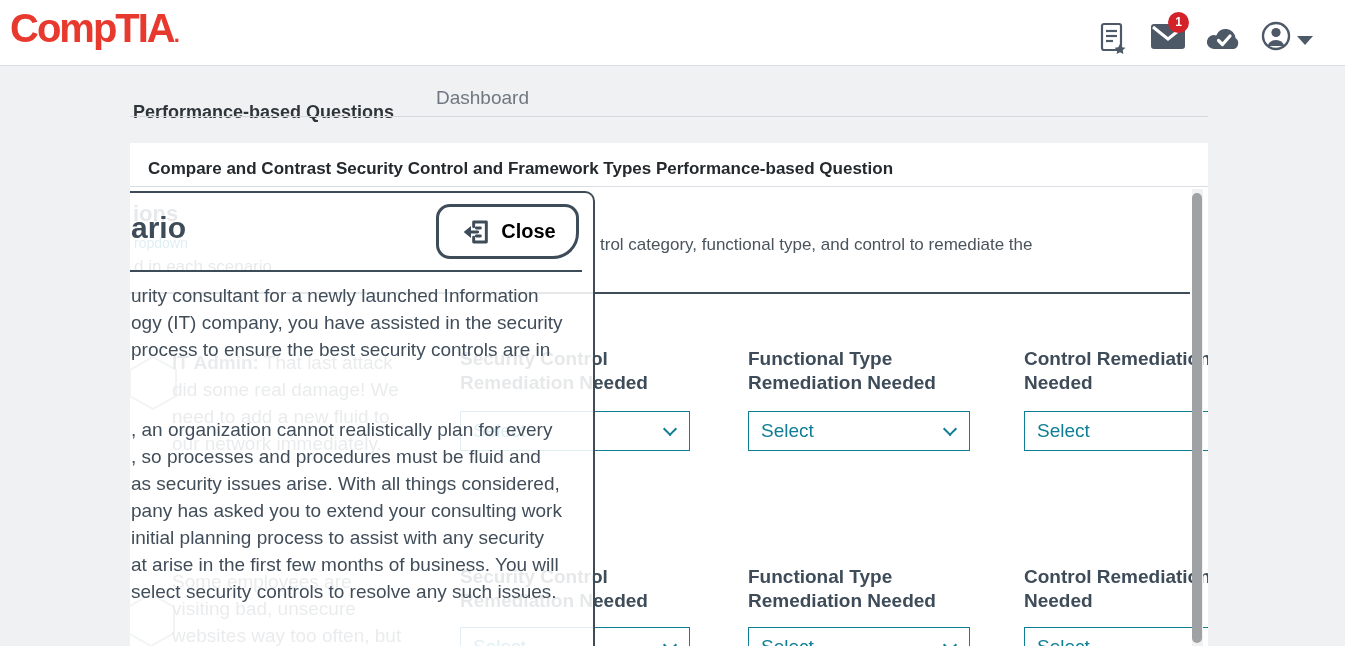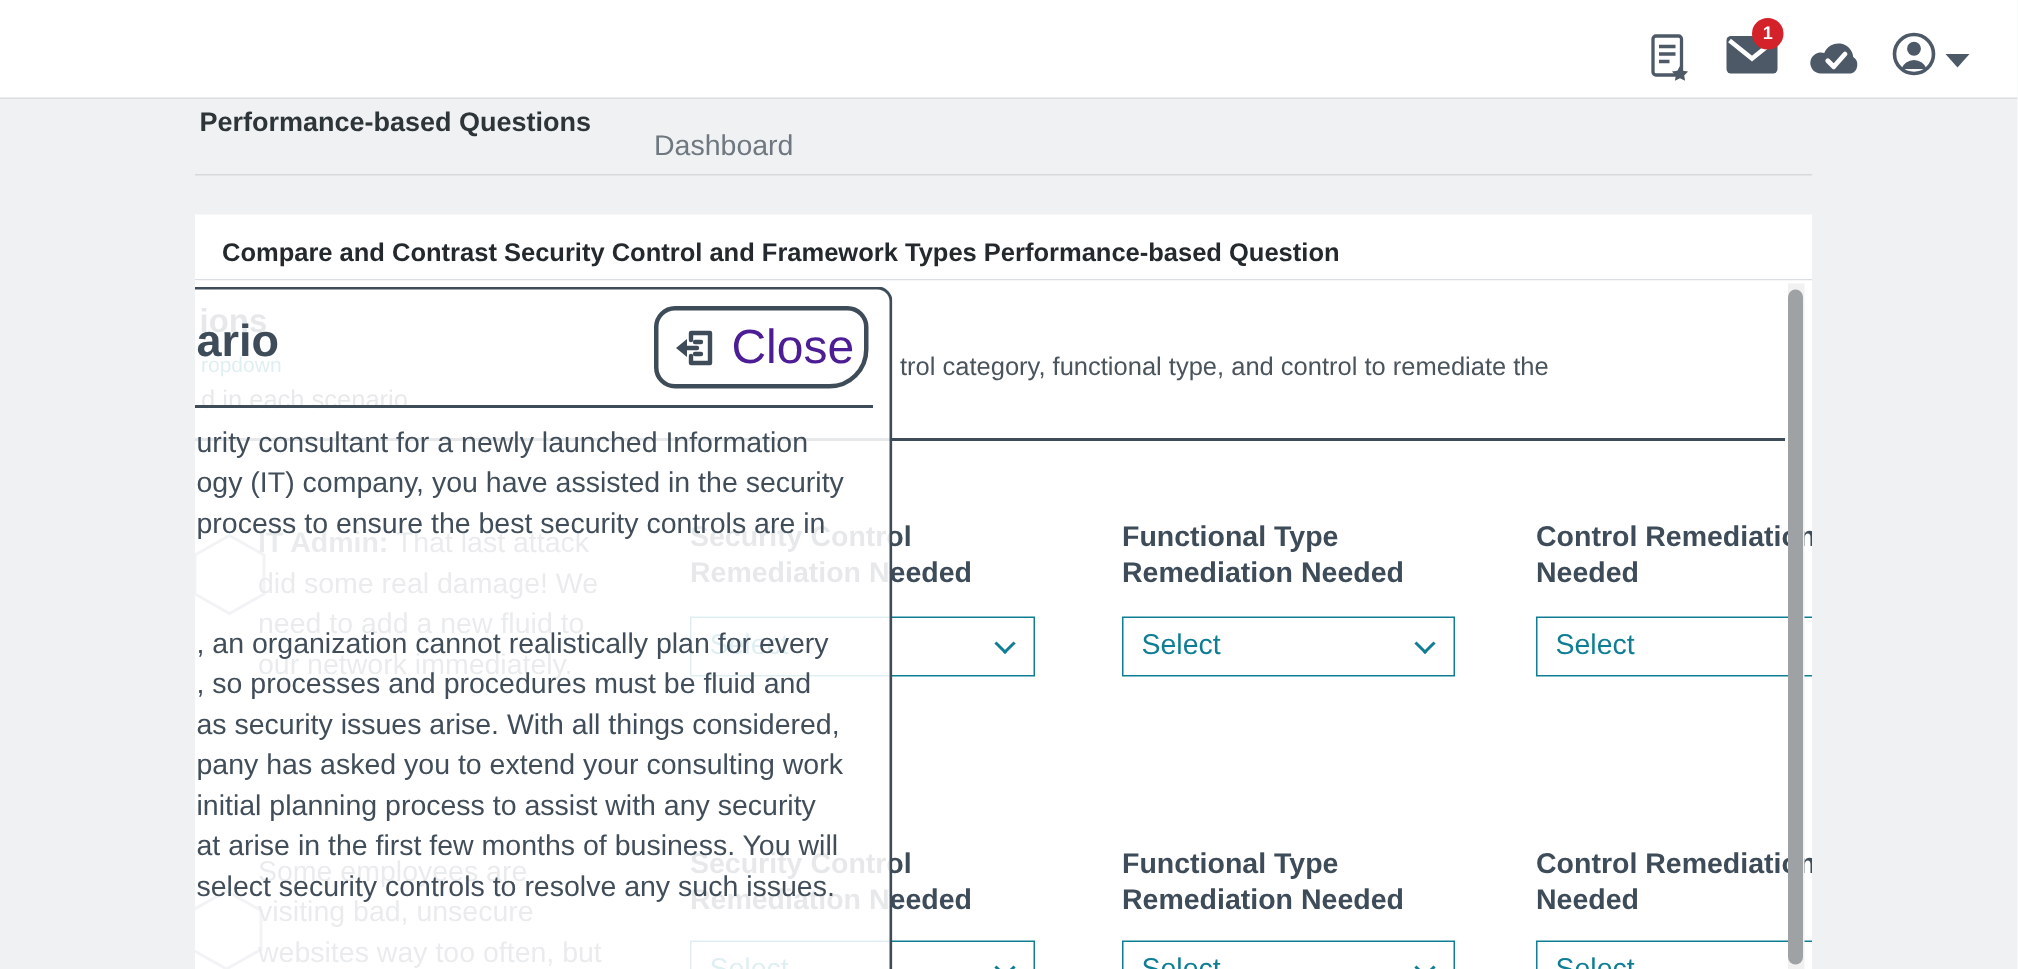--- a/index.html
+++ b/index.html
@@ -13,21 +13,21 @@
   .hicon { position:absolute; top:20px; cursor:pointer; }
   #icon-doc   { left:1100px; top:22px; }
   #icon-mail  { left:1150px; top:23px; }
   #icon-cloud { left:1205px; top:25px; }
   #icon-user  { left:1261px; top:21px; }
   #mail-badge { position:absolute; left:1168px; top:12px; width:21px; height:21px; border-radius:50%; background:#d3222a; color:#fff;
                 font-size:12px; font-weight:bold; text-align:center; line-height:21px; }
   #user-caret { position:absolute; left:1297px; top:36px; width:0; height:0; border-left:8px solid transparent; border-right:8px solid transparent; border-top:9px solid #4d5966; cursor:pointer; }
 
   
-  #crumb-title { position:absolute; left:133px; top:71px; font-size:18px; font-weight:bold; color:#2e3539; }
+  #crumb-title { position:absolute; left:133px; top:102px; font-size:18px; font-weight:bold; color:#2e3539; }
   #crumb-link  { position:absolute; left:436px; top:87px; font-size:19px; color:#6f7880; cursor:pointer; }
   #crumb-hr    { position:absolute; left:130px; top:116px; width:1078px; height:1px; background:#d5d9dc; }
 
   
   #card { position:absolute; left:130px; top:143px; width:1078px; height:611px; background:#fff; }
   #card-title { position:absolute; left:18px; top:16px; font-size:17px; font-weight:bold; color:#24292e; }
   #card-title-hr { position:absolute; left:0; top:43px; width:1078px; height:1px; background:#dadde1; }
   #viewport { position:absolute; left:0; top:44px; width:1078px; height:459px; overflow:hidden; background:#fff; }
 
   
@@ -58,30 +58,31 @@
   #sb-thumb { position:absolute; left:1062px; top:6px; width:10px; height:450px; background:#9fa2a5; border-radius:5px; cursor:pointer; }
 
   
   #modal { position:absolute; left:-12px; top:4px; width:477px; height:470px;
            background:rgba(255,255,255,0.87);
            border-top:2px solid #3e4c59; border-right:2px solid #3e4c59; border-top-right-radius:10px; }
   #m-heading { position:absolute; left:13px; top:18px; font-size:30px; font-weight:bold; color:#3e4c59; }
   #close-btn { position:absolute; left:318px; top:11px; width:143px; height:55px; background:#fff;
                border:3px solid #3e4c59; border-radius:14px 14px 26px 14px;
                display:flex; align-items:center; justify-content:center; gap:10px; cursor:pointer; }
-  #close-btn .lbl { font-size:32px; font-weight:normal; color:#4c1d95; }
+  #close-btn .lbl { font-size:20px; font-weight:bold; color:#000000; }
   #m-hr { position:absolute; left:0; top:77px; width:464px; height:2px; background:#3e4c59; }
   .mpara { position:absolute; left:13px; font-size:19px; line-height:27px; color:#414e5a; white-space:nowrap; }
   #m-p1 { top:89px; }
   #m-p2 { top:223px; }
 </style>
 </head>
 <body>
 
 <div id="header">
+  <div id="logo"><span>CompTIA</span><span class="mark">.</span></div>
 
   <div class="hicon" id="icon-doc">
     <svg width="27" height="33" viewBox="0 0 27 33" fill="none" stroke="#4d5966" stroke-width="2.2">
       <rect x="2" y="2" width="19" height="26" rx="2"></rect>
       <line x1="6" y1="9" x2="17" y2="9"></line>
         <line x1="6" y1="14" x2="17" y2="14"></line>
         <line x1="6" y1="19" x2="13" y2="19"></line>
       <path d="M20 22 l1.8 3.2 3.6 .5 -2.6 2.6 .6 3.6 -3.4 -1.7 -3.4 1.7 .6 -3.6 -2.6 -2.6 3.6 -.5 z" fill="#4d5966" stroke="none"></path>
     </svg>
   </div>

